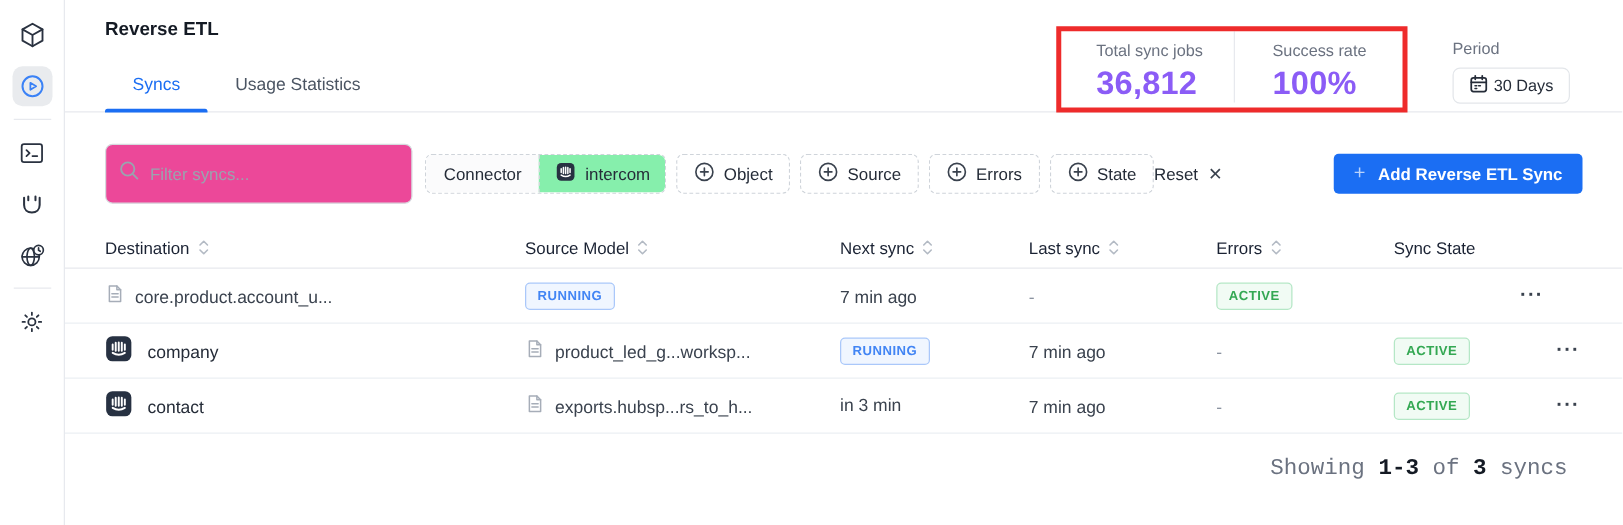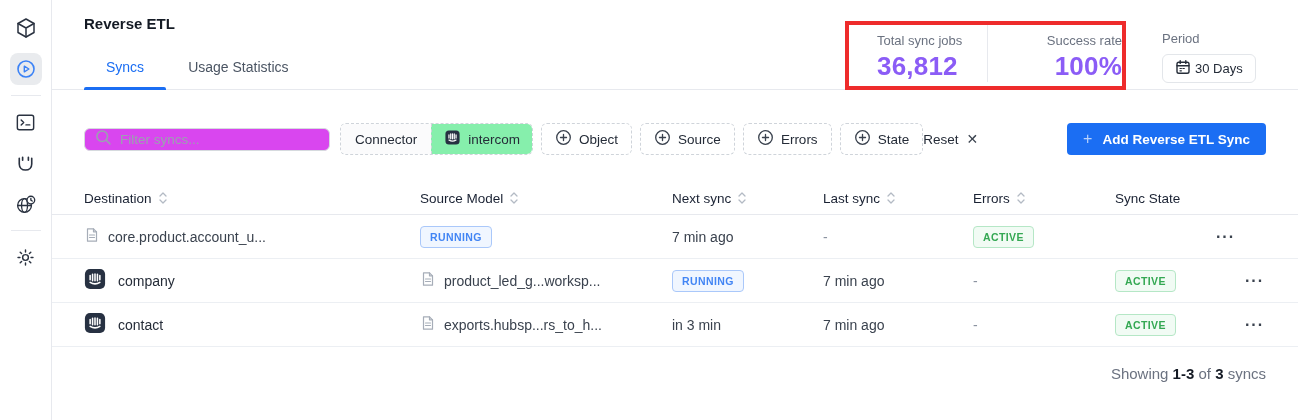--- a/index.html
+++ b/index.html
@@ -20,31 +20,31 @@
   .header { position:relative; height:90px; border-bottom:1px solid #e7e9ee; }
   .page-title { position:absolute; left:32px; top:15px; font-size:15px; font-weight:700; color:#141a24; }
   .tabs { position:absolute; left:32px; bottom:0; display:flex; }
   .tab { padding:0 22px 14px 22px; font-size:14px; color:#4b5563; cursor:pointer; position:relative; }
   .tab.active { color:#1b6ef3; font-weight:500; }
   .tab.active::after { content:""; position:absolute; left:0; right:0; bottom:-1px; height:3px; background:#1b6ef3; border-radius:2px 2px 0 0; }
 
   .stats-annotation { position:absolute; left:793px; top:21px; width:281px; height:69px; border:4px solid #ee2b2b; z-index:5; pointer-events:none; }
   .stats { position:absolute; left:797px; top:25px; display:flex; }
   .stat-cell { width:138px; padding:8px 0 0 28px; }
-  .stat-cell + .stat-cell { border-left:1px solid #e7e9ee; padding-left:30px; width:135px;text-align:right; }
+  .stat-cell + .stat-cell { border-left:1px solid #e7e9ee; padding-left:30px; width:135px; }
   .stat-label { font-size:13px; color:#6b7280; }
   .stat-value { font-size:26px; font-weight:700; color:#8b5cf6; margin-top:3px; letter-spacing:.2px; }
 
   .period { position:absolute; left:1110px; top:31px; }
   .period-label { font-size:13px; color:#6b7280; }
   .period-btn { margin-top:8px; height:29px; display:inline-flex; align-items:center; gap:4px; padding:0 12px; border:1px solid #e3e6ea; border-radius:6px; background:#fff; font-size:13px; color:#252c38; cursor:pointer; }
 
   
   .filterbar { position:absolute; top:123px; left:32px; right:32px; height:32px; display:flex; align-items:center; }
-  .search-box { width:246px; height:23px; border:1px solid #d6dade; border-radius:6px; display:flex; align-items:center; padding:0 10px; gap:8px; background:#d946ef; }
+  .search-box { width:246px; height:48px; border:1px solid #d6dade; border-radius:6px; display:flex; align-items:center; padding:0 10px; gap:8px; background:#ec4899; }
   .search-box input { border:0; outline:0; flex:1; font-size:13.5px; color:#303846; font-family:inherit; background:transparent; }
   .search-box input::placeholder { color:#9aa3af; }
 
   .connector-group { margin-left:10px; display:flex; height:32px; border:1px dashed #cfd4da; border-radius:6px; overflow:hidden; cursor:pointer; }
   .connector-label { display:flex; align-items:center; padding:0 14px; font-size:13.5px; font-weight:500; color:#252c38; background:#fbfbfc; }
   .connector-value { display:flex; align-items:center; gap:7px; padding:0 12px; font-size:13.5px; color:#252c38; background:#86efac; border-left:1px dashed #cfd4da; }
 
   .filter-btn { margin-left:8px; height:32px; display:inline-flex; align-items:center; gap:7px; padding:0 13px; border:1px dashed #cfd4da; border-radius:6px; background:#fff; font-size:13.5px; font-weight:500; color:#252c38; cursor:pointer; }
   .reset-btn { margin-left:0; display:inline-flex; align-items:center; gap:8px; font-size:13.5px; font-weight:500; color:#252c38; cursor:pointer; background:none; border:0; font-family:inherit; }
   .reset-x { font-size:14px; color:#3a424e; }
@@ -62,21 +62,21 @@
   .cell-dest { display:flex; align-items:center; gap:12px; font-size:14px; color:#252c38; }
   .cell-src { display:flex; align-items:center; gap:8px; font-size:14px; color:#3a424e; }
   .cell-text { font-size:14px; color:#3a424e; }
   .cell-muted { font-size:14px; color:#8b93a0; }
   .badge { display:inline-block; font-size:10.5px; font-weight:700; letter-spacing:.4px; padding:4px 9px; border-radius:4px; }
   .badge-running { color:#4285f4; background:#f0f6ff; border:1px solid #aac8fa; }
   .badge-active { color:#34a853; background:#f1fbf4; border:1px solid #b5e7c6; }
   .row-menu { justify-self:end; font-size:16px; font-weight:700; color:#3a424e; letter-spacing:1px; cursor:pointer; line-height:10px; padding:4px 2px; }
 
   
-  .footer { position:absolute; right:32px; top:365px; font-size:15px; color:#6b7280; }
+  .footer { position:absolute; right:44px; top:365px; font-size:18px; color:#6b7280;font-family:Liberation Mono, monospace; }
   .footer b { color:#141a24; font-weight:700; }
 </style>
 </head>
 <body>
 
 <nav class="sidebar">
   <div class="side-icon" style="margin-top:12px">
     <span>
         <svg width="24" height="24" viewBox="0 0 24 24" fill="none" stroke="#2a3240" stroke-width="1.5" stroke-linejoin="round">
           <path d="M12 3l8 4.5v9L12 21l-8-4.5v-9L12 3z"></path>

